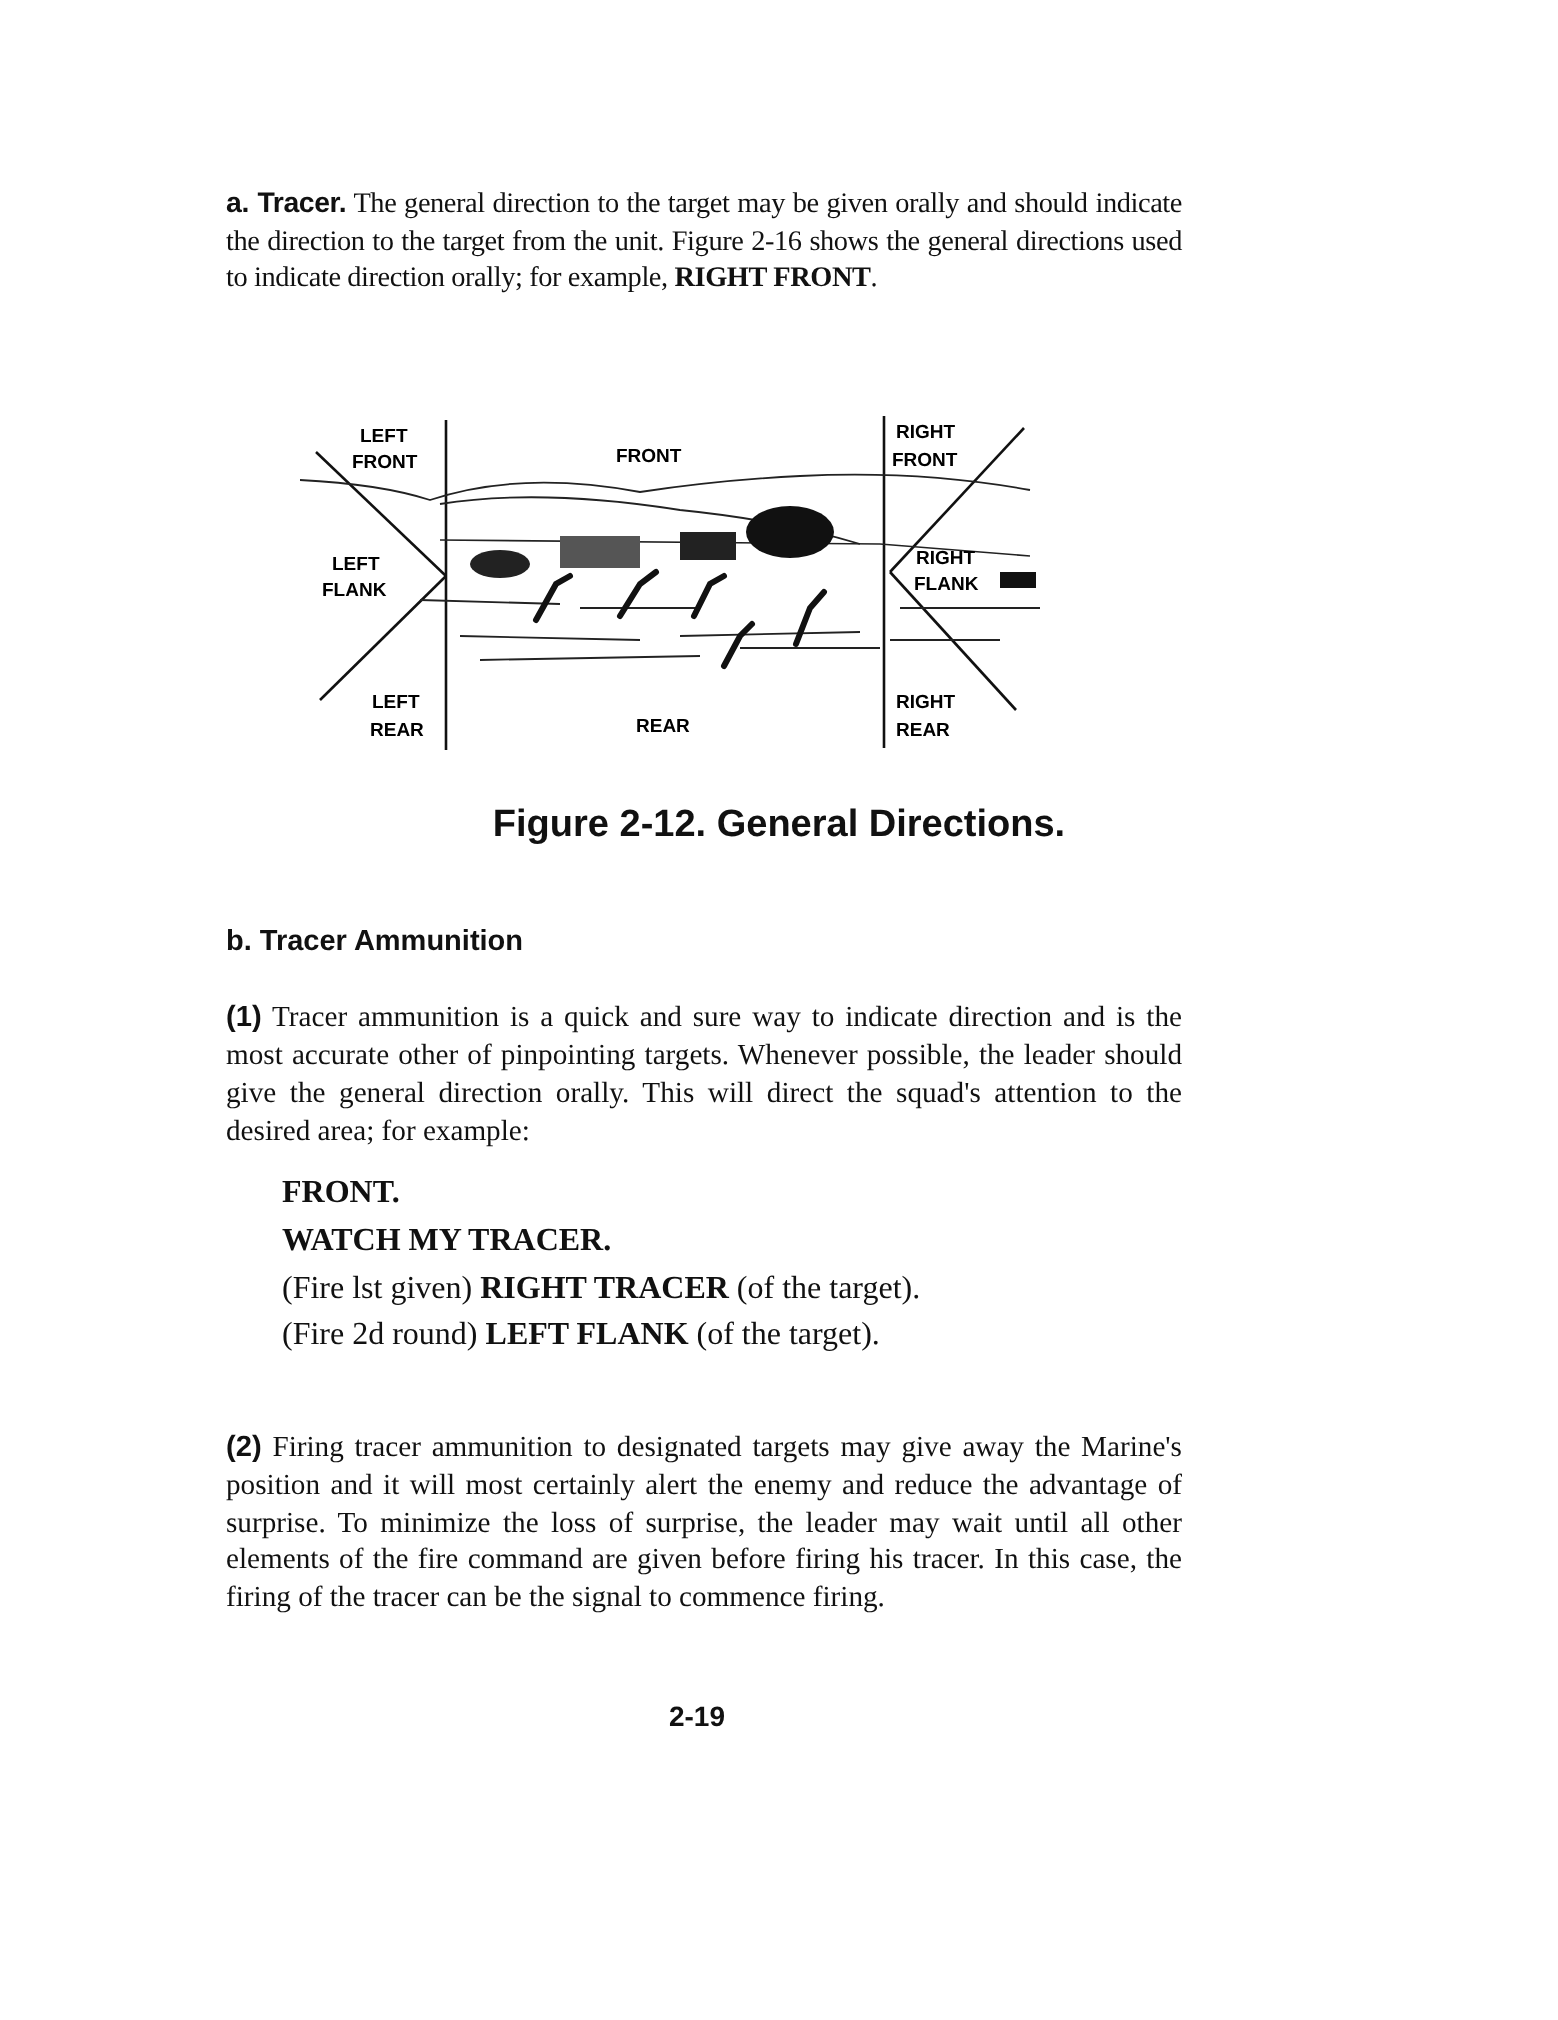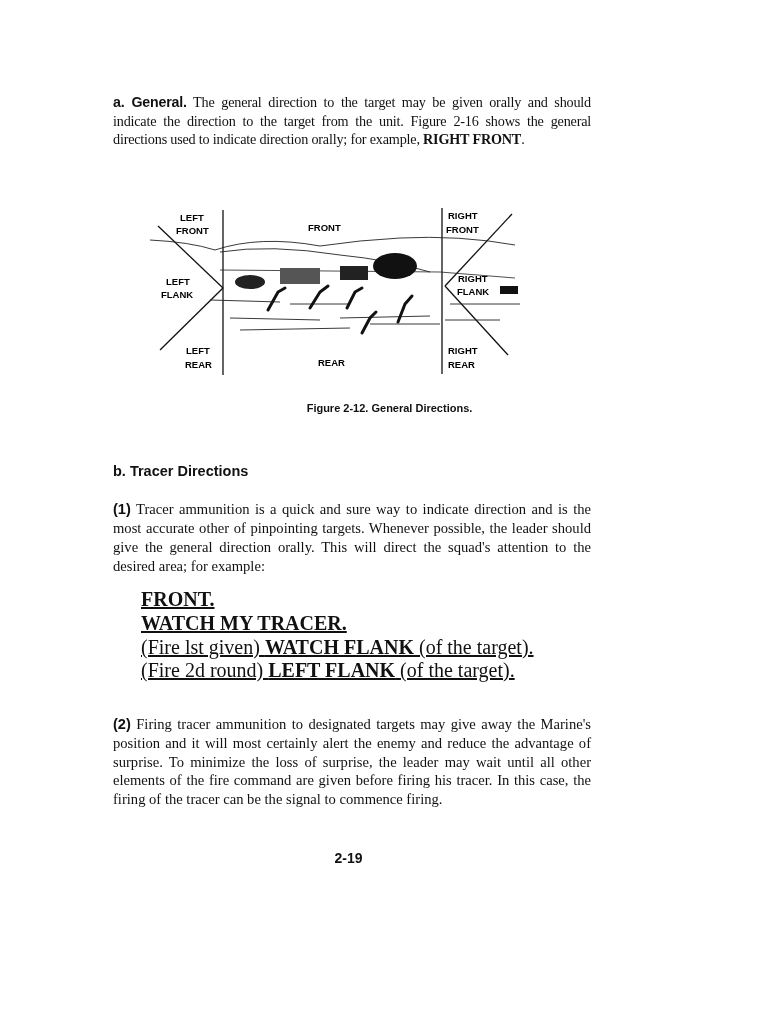--- a/index.html
+++ b/index.html
@@ -3,32 +3,32 @@
 <meta charset="utf-8">
 <style>
   html, body { margin:0; padding:0; background:#fff; }
   body { width:779px; height:1010px; position:relative; overflow:hidden; color:#111; }
   .serif { font-family: "Liberation Serif", "DejaVu Serif", serif; }
   .para { position:absolute; left:113px; width:478px; font-size:14.6px; line-height:19.5px; text-align:justify; }
   .para b { font-weight:bold; }
   .lead { font-family: "Liberation Sans", sans-serif; font-weight:bold; }
   #sec-a { top:93px; line-height:18.5px; font-size:14.2px; letter-spacing:-0.2px; }
   #fig { position:absolute; left:140px; top:200px; width:400px; height:180px; }
-  #caption { position:absolute; left:0; width:779px; top:402px; text-align:center; font-family:"Liberation Sans", sans-serif; font-weight:bold; font-size:11px; }
+  #caption { position:absolute; left:0; width:779px; top:402px; text-align:center; font-family:"Liberation Sans", sans-serif; font-weight:bold; font-size:19px; }
   #sec-b-head { position:absolute; left:113px; top:463px; font-family:"Liberation Sans", sans-serif; font-weight:bold; font-size:14.5px; }
   #p1 { top:500px; line-height:19px; }
-  .cmd { position:absolute; left:141px; font-size:20px;text-decoration:underline; }
+  .cmd { position:absolute; left:141px; font-size:16px; }
   #p2 { top:695px; line-height:18.8px;margin-top:20px; }
   #pagenum { position:absolute; left:0; width:697px; top:850px; text-align:center; font-family:"Liberation Sans", sans-serif; font-weight:bold; font-size:14px; }
   .fl { font-family:"Liberation Sans", sans-serif; font-weight:bold; font-size:9.5px; }
 </style>
 </head>
 <body>
 
-<div id="sec-a" class="para serif"><span class="lead">a. General.</span><span> The general direction to the target may be given orally and should indicate the direction to the target from the unit. Figure 2-16 shows the general directions used to indicate direction orally; for example, </span><b>RIGHT FRONT</b><span>.</span></div>
+<div id="sec-a" class="para serif"><span class="lead">a. Tracer.</span><span> The general direction to the target may be given orally and should indicate the direction to the target from the unit. Figure 2-16 shows the general directions used to indicate direction orally; for example, </span><b>RIGHT FRONT</b><span>.</span></div>
 
 <svg id="fig" viewBox="0 0 400 180">
 
   <line x1="83" y1="10" x2="83" y2="175" stroke="#111" stroke-width="1.3"></line>
   <line x1="302" y1="8" x2="302" y2="174" stroke="#111" stroke-width="1.3"></line>
 
   <line x1="18" y1="26" x2="83" y2="88" stroke="#111" stroke-width="1.3"></line>
   <line x1="83" y1="88" x2="20" y2="150" stroke="#111" stroke-width="1.3"></line>
   <line x1="372" y1="14" x2="305" y2="86" stroke="#111" stroke-width="1.3"></line>
   <line x1="305" y1="86" x2="368" y2="155" stroke="#111" stroke-width="1.3"></line>
@@ -73,24 +73,24 @@
   <text class="fl" x="317" y="95">FLANK</text>
   <text class="fl" x="46" y="154">LEFT</text>
   <text class="fl" x="45" y="168">REAR</text>
   <text class="fl" x="178" y="166">REAR</text>
   <text class="fl" x="308" y="154">RIGHT</text>
   <text class="fl" x="308" y="168">REAR</text>
 </svg>
 
 <div id="caption">Figure 2-12. General Directions.</div>
 
-<div id="sec-b-head">b. Tracer Directions</div>
+<div id="sec-b-head">b. Tracer Ammunition</div>
 
 <div id="p1" class="para serif"><span class="lead">(1)</span><span> Tracer ammunition is a quick and sure way to indicate direction and is the most accurate other of pinpointing targets. Whenever possible, the leader should give the general direction orally. This will direct the squad's attention to the desired area; for example:</span></div>
 
 <div class="cmd serif" style="top:588px"><span></span><b>FRONT.</b><span></span></div>
 <div class="cmd serif" style="top:612px"><span></span><b>WATCH MY TRACER.</b><span></span></div>
-<div class="cmd serif" style="top:636px"><span>(Fire lst given) </span><b>WATCH FLANK</b><span> (of the target).</span></div>
+<div class="cmd serif" style="top:636px"><span>(Fire lst given) </span><b>RIGHT TRACER</b><span> (of the target).</span></div>
 <div class="cmd serif" style="top:659px"><span>(Fire 2d round) </span><b>LEFT FLANK</b><span> (of the target).</span></div>
 
 <div id="p2" class="para serif"><span class="lead">(2)</span><span> Firing tracer ammunition to designated targets may give away the Marine's position and it will most certainly alert the enemy and reduce the advantage of surprise. To minimize the loss of surprise, the leader may wait until all other elements of the fire command are given before firing his tracer. In this case, the firing of the tracer can be the signal to commence firing.</span></div>
 
 <div id="pagenum">2-19</div>
 
 </body></html>

